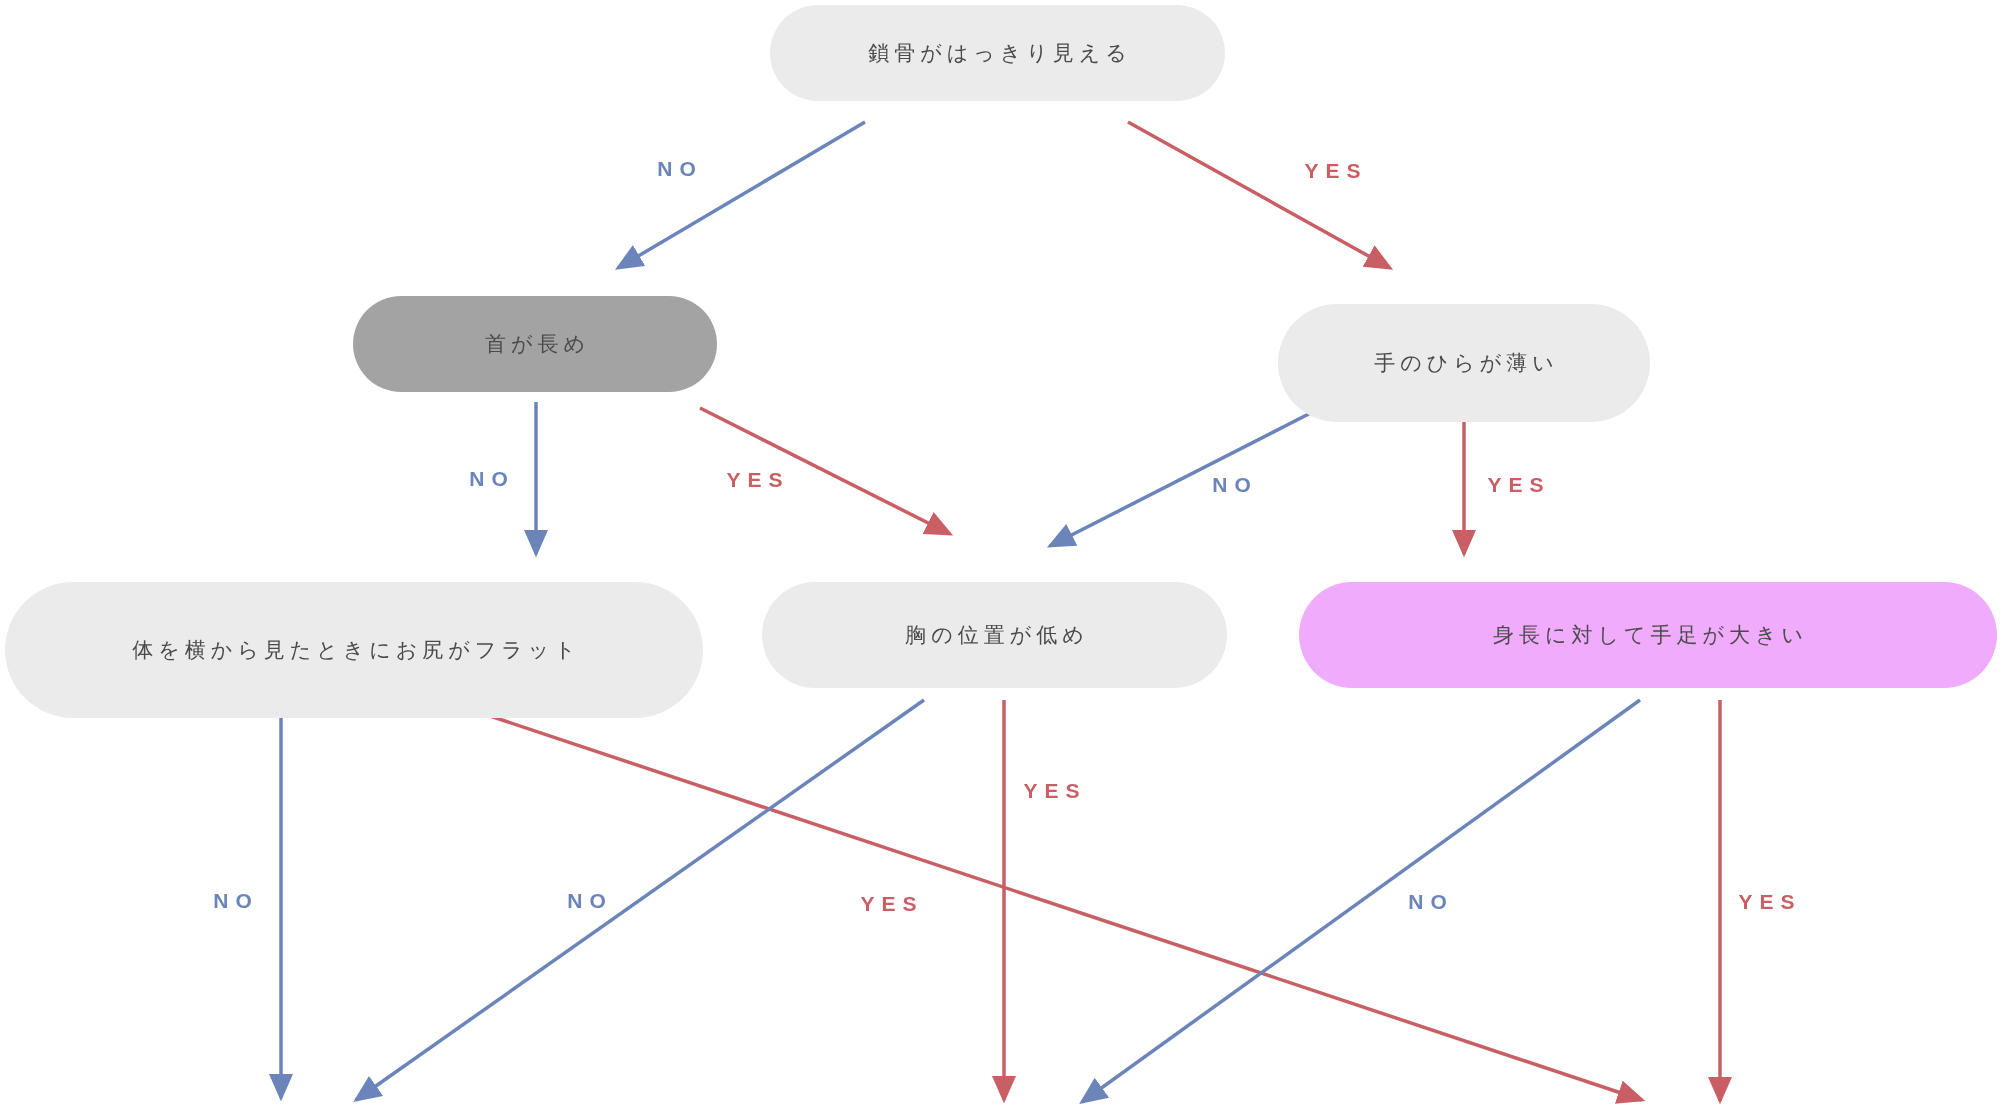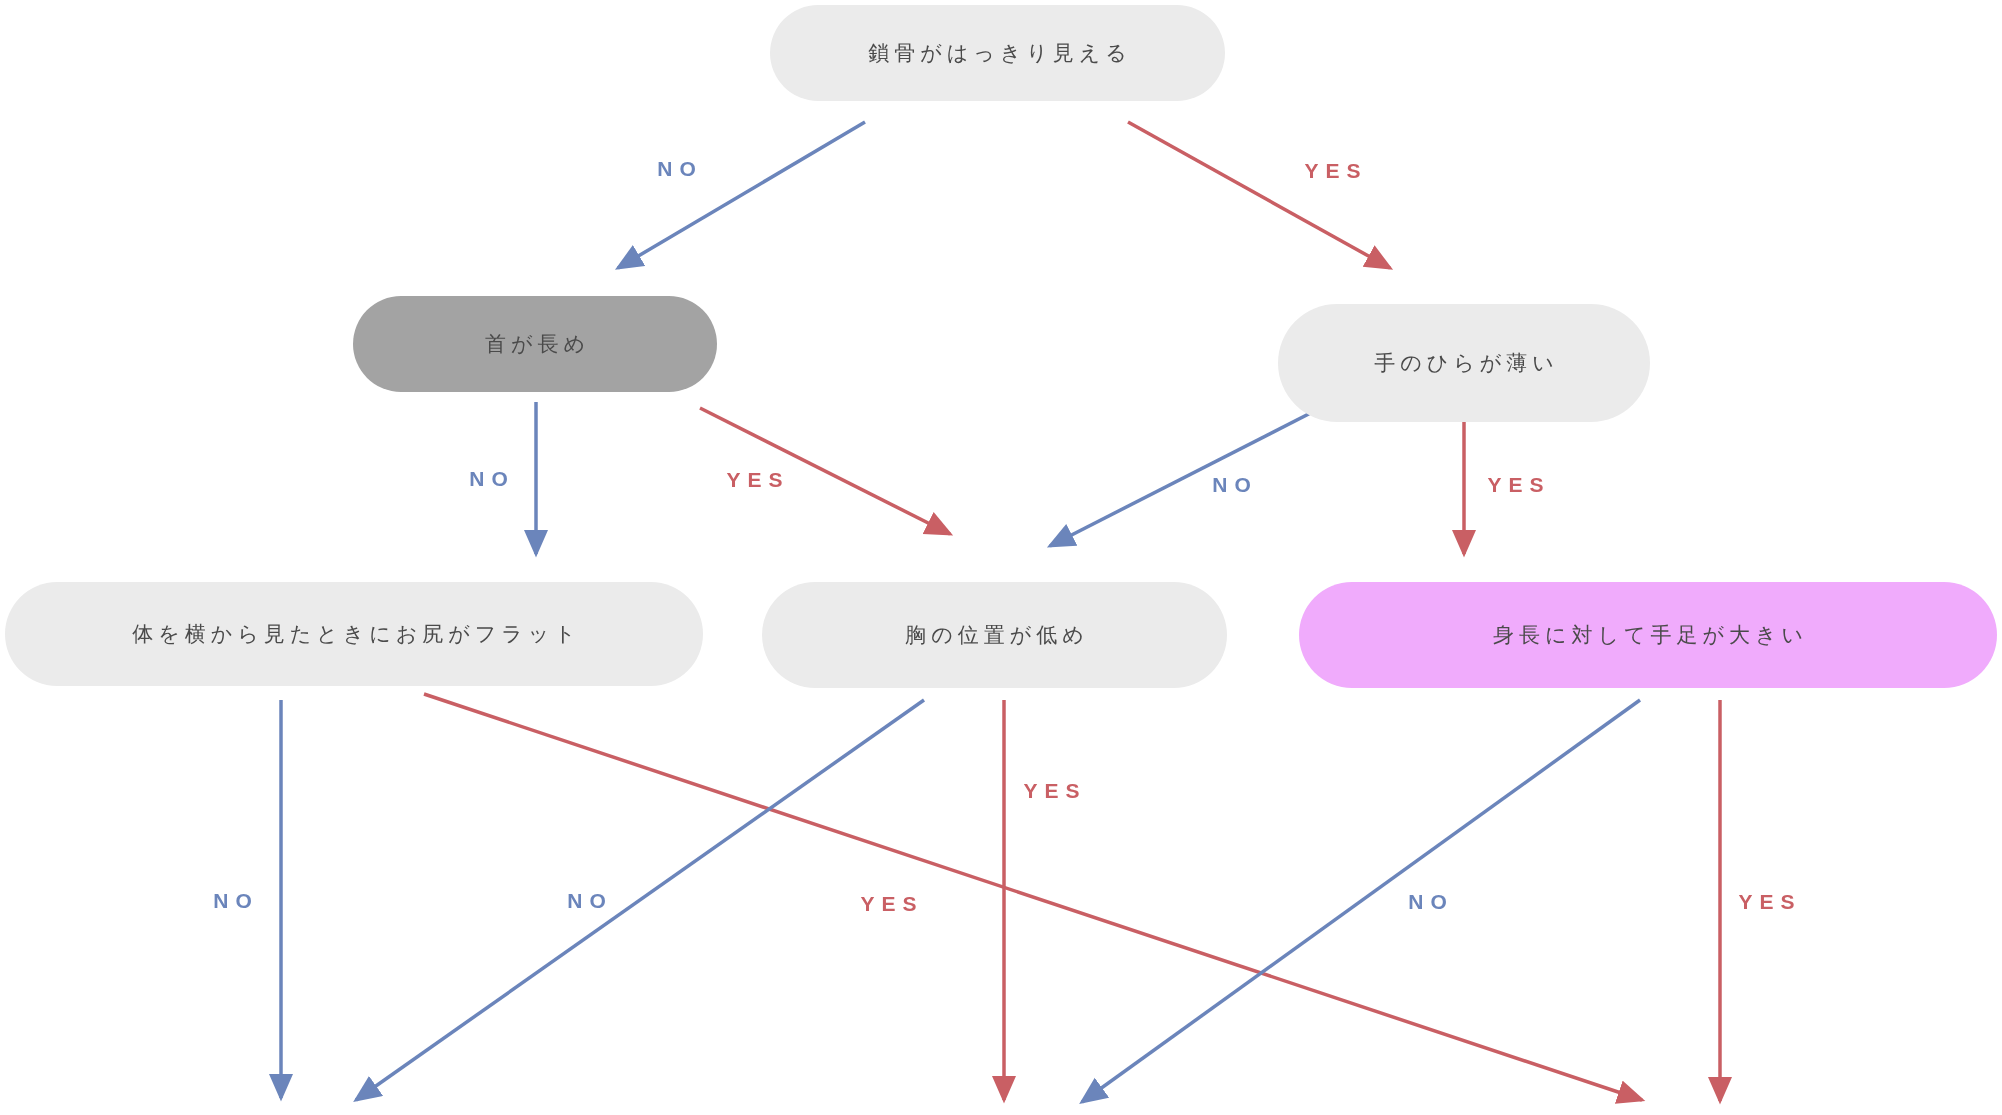--- a/index.html
+++ b/index.html
@@ -93,21 +93,21 @@
   <div id="node-group">
       <div class="flow-node" style="left: 770px; top: 5px; width: 455px; height: 96px; background: rgb(235, 235, 235);">
         <span style="color: rgb(74, 74, 74);">鎖骨がはっきり見える</span>
       </div>
       <div class="flow-node" style="left: 353px; top: 296px; width: 364px; height: 96px; background: #a3a3a3;">
         <span style="color: rgb(74, 74, 74);">首が長め</span>
       </div>
       <div class="flow-node" style="left: 1278px; top: 296px; width: 372px; height: 118px; background: rgb(235, 235, 235); margin-top: 8px;">
         <span style="color: rgb(74, 74, 74);">手のひらが薄い</span>
       </div>
-      <div class="flow-node" style="left: 5px; top: 582px; width: 698px; height: 104px; background: rgb(235, 235, 235);">
+      <div class="flow-node" style="left: 5px; top: 582px; width: 698px; height: 136px; background: rgb(235, 235, 235);">
         <span style="color: rgb(74, 74, 74);">体を横から見たときにお尻がフラット</span>
       </div>
       <div class="flow-node" style="left: 762px; top: 582px; width: 465px; height: 106px; background: rgb(235, 235, 235);">
         <span style="color: rgb(74, 74, 74);">胸の位置が低め</span>
       </div>
       <div class="flow-node" style="left: 1299px; top: 582px; width: 698px; height: 106px; background: #f0abfc;">
         <span style="color: rgb(74, 74, 74);">身長に対して手足が大きい</span>
       </div>
     </div>
 </div>

